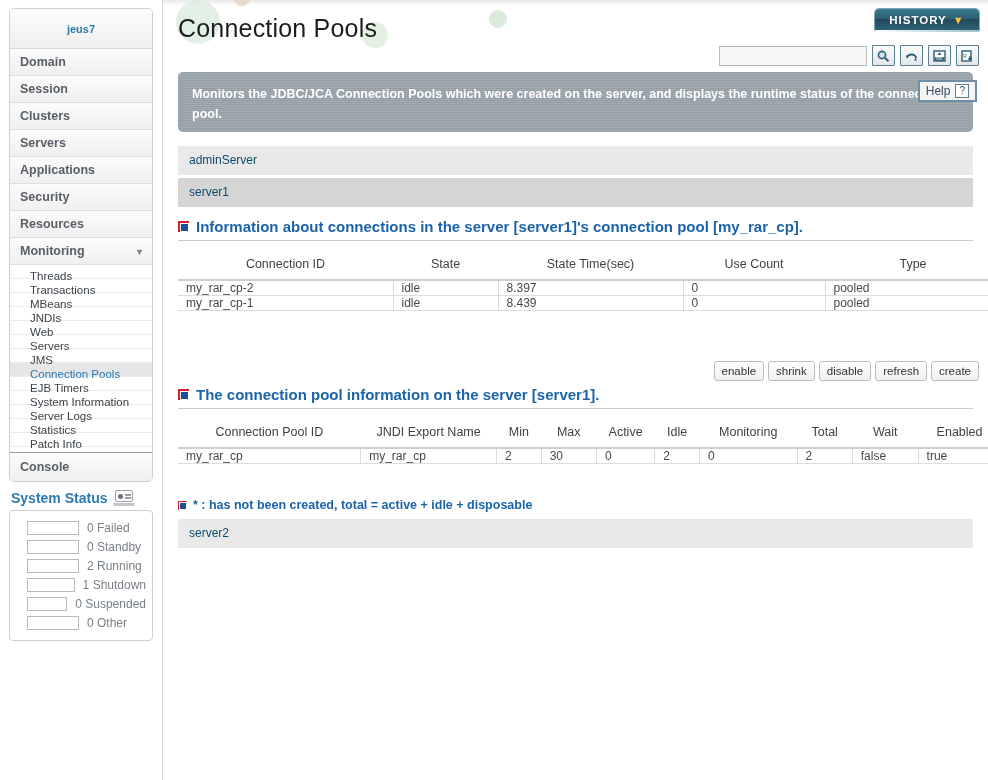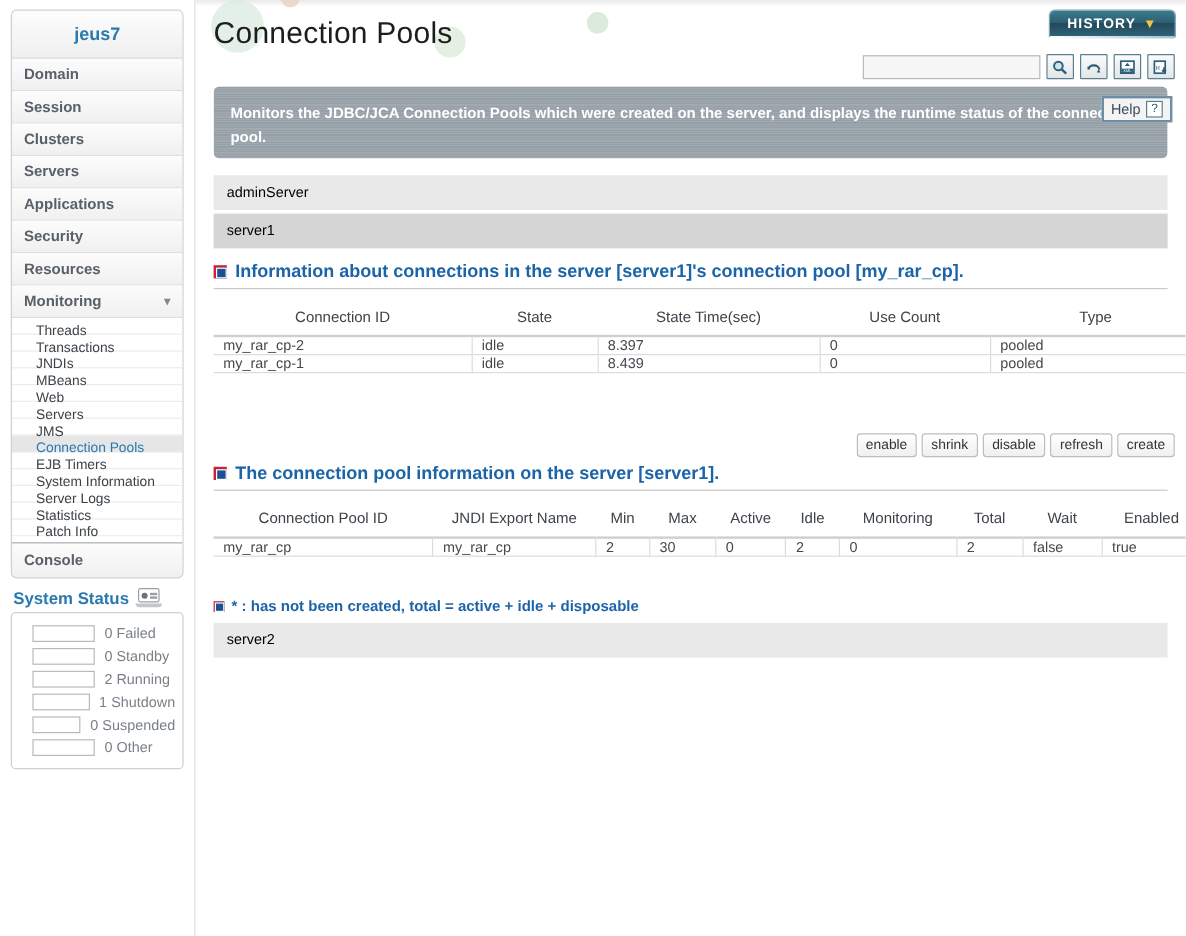--- a/index.html
+++ b/index.html
@@ -23,21 +23,21 @@
     margin: 8px 9px 0 9px;
     border: 1px solid #cfcfcf;
     border-radius: 5px;
     background: #fafafa;
     overflow: hidden;
   }
   .brand {
     height: 40px; line-height: 40px;
     text-align: center;
     color: #2a7ab0;
-    font-size: 15px; font-weight: bold;
+    font-size: 11px; font-weight: bold;
     background: linear-gradient(#fdfdfd,#efefef);
     border-bottom: 1px solid #d5d5d5;
   }
   .nav-item {
     height: 27px; line-height: 27px;
     padding-left: 10px;
     font-size: 12.5px;
     color: #5a6068;
     font-weight: bold;
     background: linear-gradient(#fcfcfc,#f0f0f0);
@@ -184,21 +184,21 @@
     display:flex; align-items:center; gap:5px; cursor:pointer;
   }
   .qmark {
     display:inline-block; border:1px solid #5b7f90; padding:0 3px;
     font-size:10px; line-height:12px; color:#33566b; background:#fff;
   }
 
   .srv-row {
     position:absolute; left:15px; width:795px; height:29px;
     line-height:29px; padding-left:11px;
-    font-size:12px; color:#000000; cursor:pointer;
+    font-size:12px; color:#0c4a6e; cursor:pointer;
   }
   .srv-light { background:#e9e9e9; }
   .srv-dark { background:#d5d5d5; }
 
   .sec-head {
     position:absolute; left:15px;
     font-size:15px; font-weight:bold; color:#1c64a8;
     display:flex; align-items:center; gap:7px;
     border-bottom: 1px solid #c9c9c9;
     width: 795px; padding-bottom: 5px;
@@ -273,22 +273,22 @@
         <span>Resources</span>
       </div>
       <div class="nav-item">
         <span>Monitoring</span>
         <span class="chev">▾</span>
       </div>
 
       <div class="submenu">
         <div class="sub-item"><span>Threads</span></div>
         <div class="sub-item"><span>Transactions</span></div>
+        <div class="sub-item"><span>MBeans</span></div>
         <div class="sub-item"><span>JNDIs</span></div>
-        <div class="sub-item"><span>MBeans</span></div>
         <div class="sub-item"><span>Web</span></div>
         <div class="sub-item"><span>Servers</span></div>
         <div class="sub-item"><span>JMS</span></div>
         <div class="sub-item active"><span>Connection Pools</span></div>
         <div class="sub-item"><span>EJB Timers</span></div>
         <div class="sub-item"><span>System Information</span></div>
         <div class="sub-item"><span>Server Logs</span></div>
         <div class="sub-item"><span>Statistics</span></div>
         <div class="sub-item"><span>Patch Info</span></div>
         <div class="sub-sep"></div>

